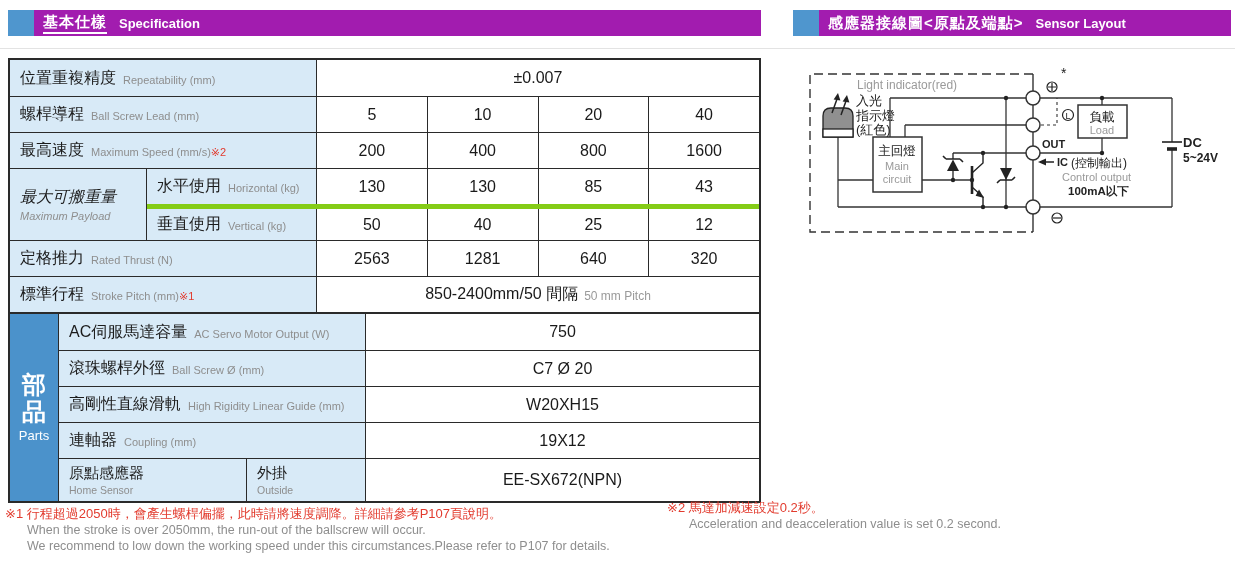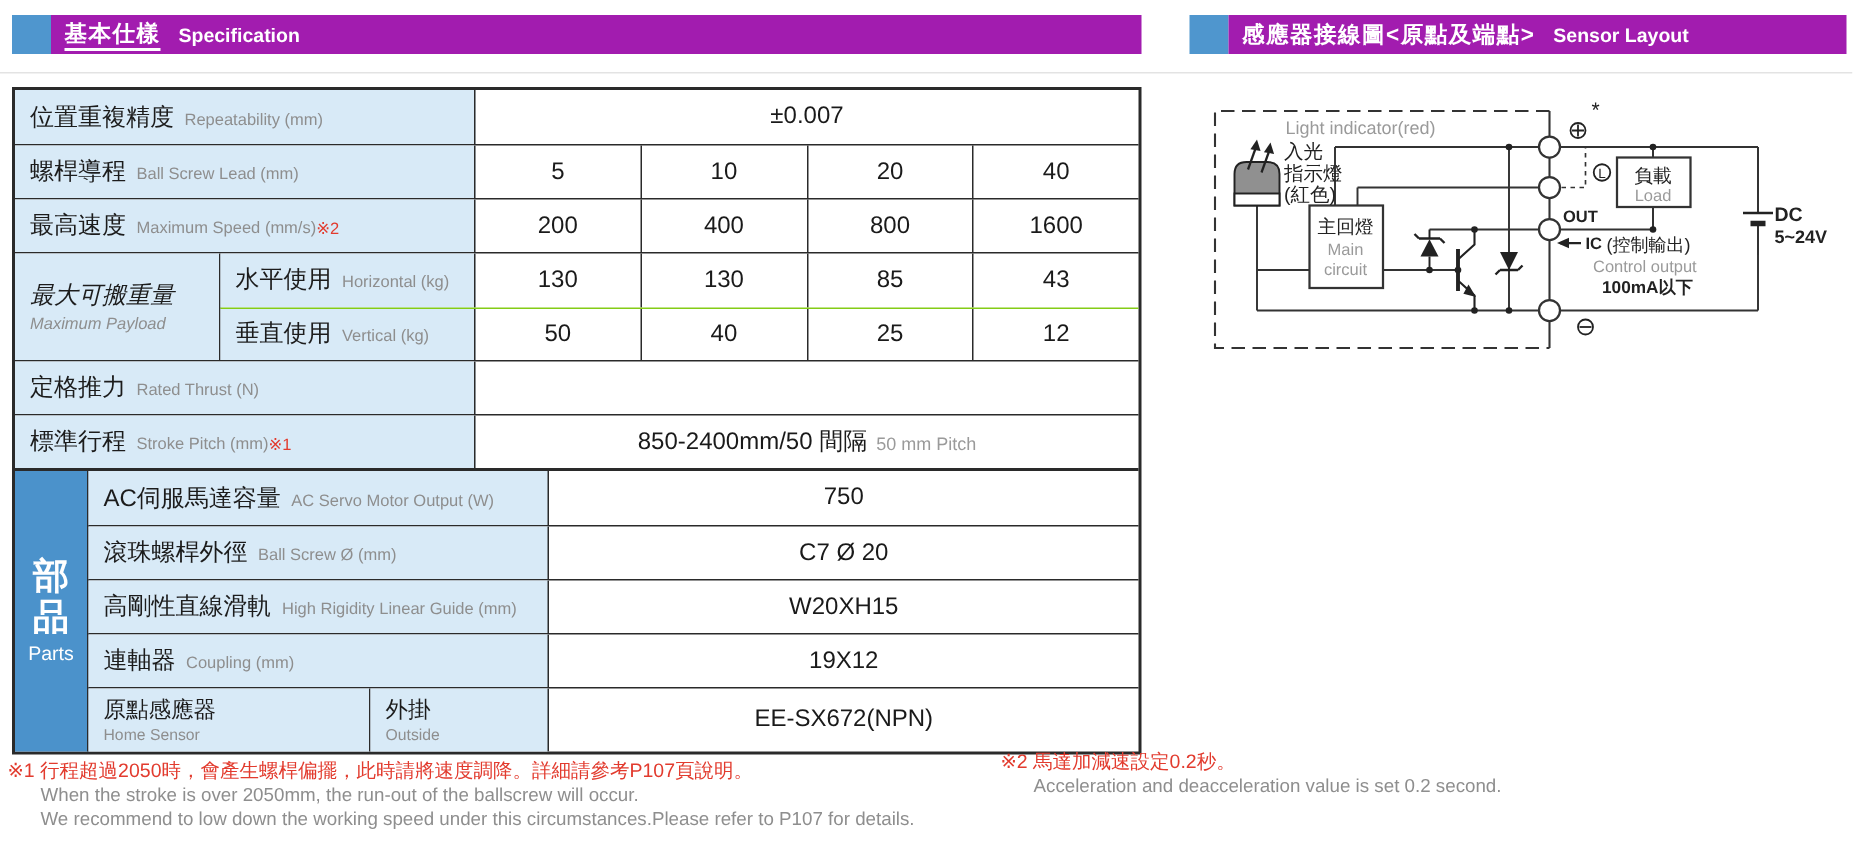--- a/index.html
+++ b/index.html
@@ -40,21 +40,21 @@
   .cell.span { border-right:none; }
   .v-sub { font-size:12px; color:#9a9a9a; margin-left:6px; padding-top:3px; }
   
   .prow { display:flex; height:72px; }
   .label-a { width:137px; background:#d8eaf7; border-right:1px solid #2a2a2a;
              display:flex; flex-direction:column; justify-content:center; padding-left:10px;font-style:italic; }
   .label-a .zh { font-size:16px; }
   .label-a .en2 { font-size:11px; color:#8e8e8e; margin-top:2px; }
   .subcol { flex:1; display:flex; flex-direction:column; }
   .subrow { display:flex; height:36px; }
-  .subrow + .subrow { border-top:1px solid #84cc16; }
+  .subrow + .subrow { border-top:5px solid #84cc16; }
   .label-b { width:170px; background:#d8eaf7; border-right:1px solid #2a2a2a;
              display:flex; align-items:center; padding-left:10px; }
   
   .label.hs { width:188px; flex-direction:column; align-items:flex-start; justify-content:center; }
   .label.hs .zh { font-size:15px; }
   .label.hs .en2 { font-size:10.5px; color:#8e8e8e; margin-top:1px; }
   .label-b.hs { width:119px; flex-direction:column; align-items:flex-start; justify-content:center; }
   .label-b.hs .zh { font-size:15px; }
   .label-b.hs .en2 { font-size:10.5px; color:#8e8e8e; margin-top:1px; }
 
@@ -163,20 +163,26 @@
                 <div class="cell">12</div>
               </div>
             </div>
           </div>
         </div>
 
         <div class="row">
           <div class="label">
             <span class="zh">定格推力</span>
             <span class="en">Rated Thrust (N)</span>
+          </div>
+          <div class="vals">
+            <div class="cell">2563</div>
+            <div class="cell">1281</div>
+            <div class="cell">640</div>
+            <div class="cell">320</div>
           </div>
         </div>
 
         <div class="row">
           <div class="label">
             <span class="zh">標準行程</span>
             <span class="en">Stroke Pitch (mm)</span>
             <span class="mark">※1</span>
           </div>
           <div class="vals">

